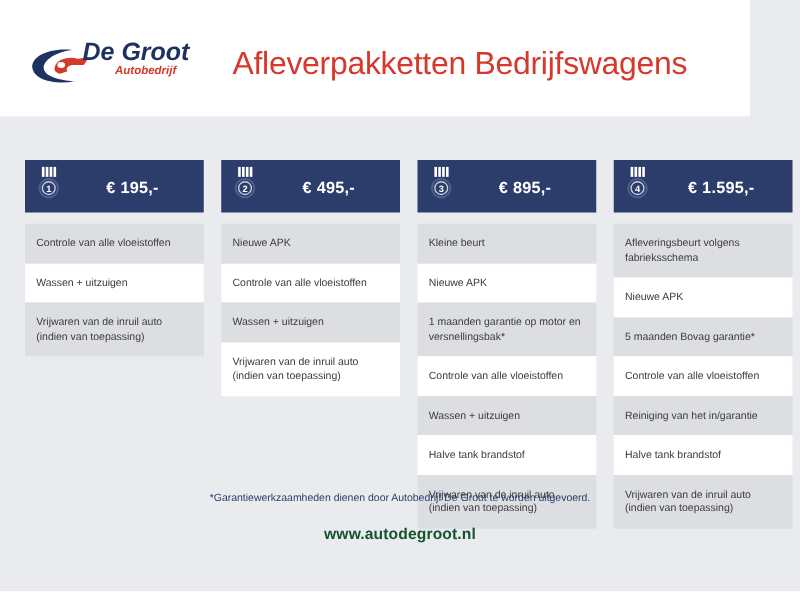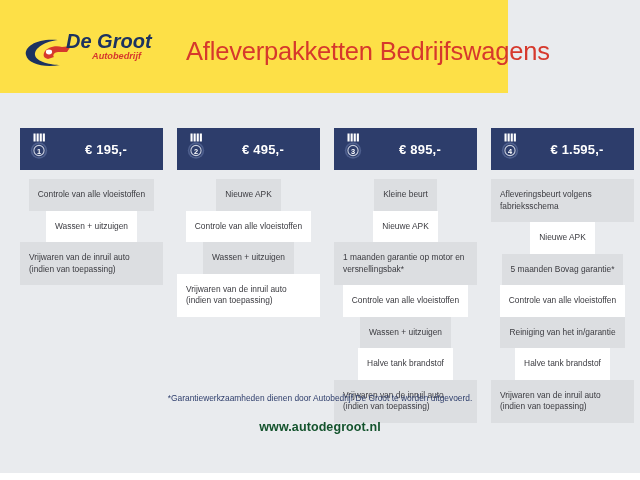--- a/index.html
+++ b/index.html
@@ -19,23 +19,23 @@
     width: 640px;
     height: 480px;
     background: #e9ebee;
     box-sizing: border-box;
   }
 
   
   .header-band {
     position: absolute;
     left: 0; top: 0;
-    width: 508px;
+    width: 600px;
     height: 93px;
-    background: #fde047;
+    background: #ffffff;
     display: flex;
     align-items: center;
   }
 
   .logo-wrap {
     position: absolute;
     left: 22px;
     top: 26px;
     width: 145px;
     height: 48px;
@@ -96,21 +96,20 @@
     font-weight: bold;
     letter-spacing: 0.2px;
     padding-right: 4px;
     white-space: nowrap;
   }
 
   .pkg-list {
     margin-top: 9px;
     display: flex;
     flex-direction: column;
-    align-items: center;
   }
   .pkg-item {
     font-size: 8.4px;
     line-height: 11.5px;
     color: #3b3b40;
     padding: 10px 9px 10px 9px;
     background: #ffffff;
     box-sizing: border-box;
     min-height: 31px;
     display: flex;

